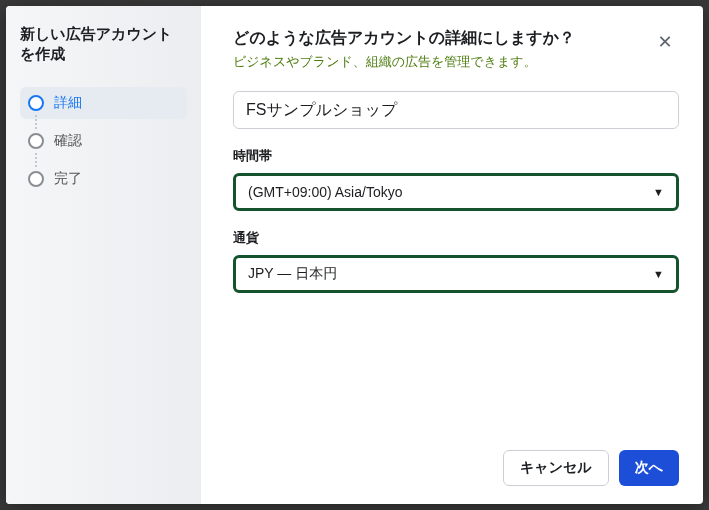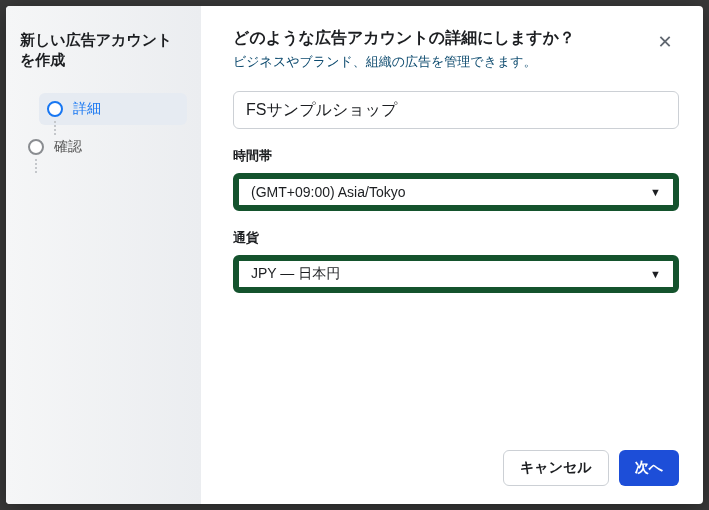--- a/index.html
+++ b/index.html
@@ -17,42 +17,42 @@
       width: 697px;
       height: 498px;
       display: flex;
       border-radius: 4px;
       box-shadow: 0 4px 24px rgba(0,0,0,0.4);
       overflow: hidden;
     }
     .sidebar {
       width: 195px;
       background: linear-gradient(to right, #f5f6f7, #ebedf0);
-      padding: 24px 14px;
+      padding: 18px 14px;
       flex-shrink: 0;
     }
     .sidebar-title {
       font-size: 15px;
       font-weight: 600;
       color: #1c1e21;
       line-height: 1.35;
       margin-bottom: 22px;
     }
     .step-list { list-style: none; }
     .step-item {
       display: flex;
       align-items: center;
       gap: 10px;
       padding: 7px 8px;
       border-radius: 6px;
       margin-bottom: 6px;
       position: relative;
       cursor: default;
     }
-    .step-item.active { background: #e6ebf2; margin-left: 19px; }
+    .step-item.active { background: #e6ebf2; }
     .step-circle {
       width: 16px;
       height: 16px;
       border-radius: 50%;
       border: 2px solid #8a8d91;
       background: #fff;
       flex-shrink: 0;
     }
     .step-item.active .step-circle { border-color: #1877f2; }
     .step-label { font-size: 14px; color: #555; }
@@ -68,21 +68,21 @@
     .main {
       flex: 1;
       display: flex;
       flex-direction: column;
       padding: 22px 24px 18px 24px;
       position: relative;
       margin-left: 8px;
     }
     .header-row { display: flex; justify-content: space-between; align-items: flex-start; }
     .main-title { font-size: 16px; font-weight: 600; color: #1c1e21; margin-bottom: 4px; }
-    .main-subtitle { font-size: 13px; color: #0c4a6e; margin-bottom: 20px; }
+    .main-subtitle { font-size: 13px; color: #4d7c0f; margin-bottom: 20px; }
     .close-btn {
       width: 28px; height: 28px;
       display: flex; align-items: center; justify-content: center;
       cursor: pointer;
       border: none;
       background: transparent;
       font-size: 18px;
       color: #606770;
       border-radius: 4px;
     }
@@ -94,21 +94,21 @@
       border: 1px solid #ccd0d5;
       border-radius: 6px;
       padding: 0 12px;
       font-size: 16px;
       color: #1c1e21;
       background: #fff;
     }
     .select-box {
       width: 100%;
       height: 38px;
-      border: 6px solid #14532d;
+      border: 3px solid #14532d;
       border-radius: 6px;
       padding: 0 12px;
       font-size: 14px;
       color: #1c1e21;
       background: #fff;
       display: flex;
       align-items: center;
       justify-content: space-between;
       cursor: pointer;
     }
@@ -143,20 +143,24 @@
       <li class="step-item active">
         <span class="step-circle"></span>
         <span class="step-label">詳細</span>
         <span class="step-connector"></span>
       </li>
       <li class="step-item">
         <span class="step-circle"></span>
         <span class="step-label">確認</span>
         <span class="step-connector"></span>
       </li>
+      <li class="step-item">
+        <span class="step-circle"></span>
+        <span class="step-label">完了</span>
+      </li>
     </ul>
   </aside>
 
   <main class="main">
     <div class="header-row">
       <div>
         <div class="main-title">どのような広告アカウントの詳細にしますか？</div>
         <div class="main-subtitle">ビジネスやブランド、組織の広告を管理できます。</div>
       </div>
       <button class="close-btn">

